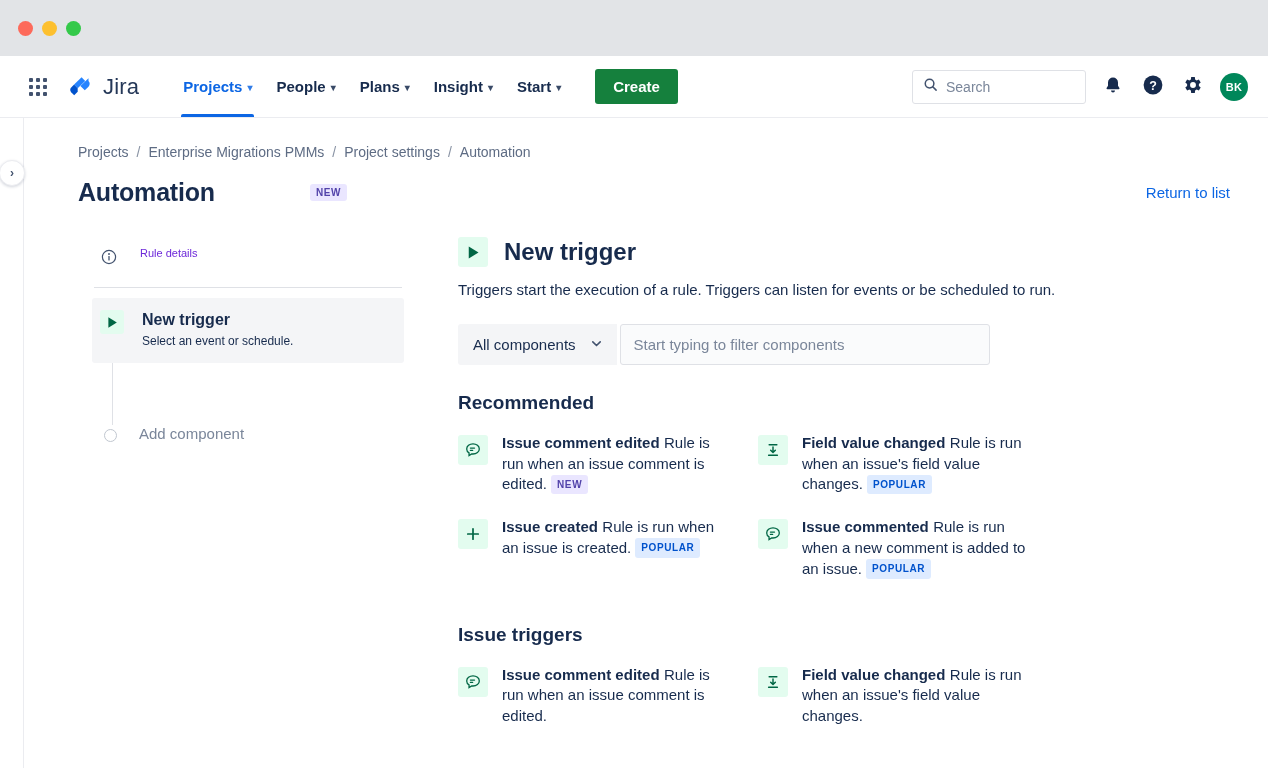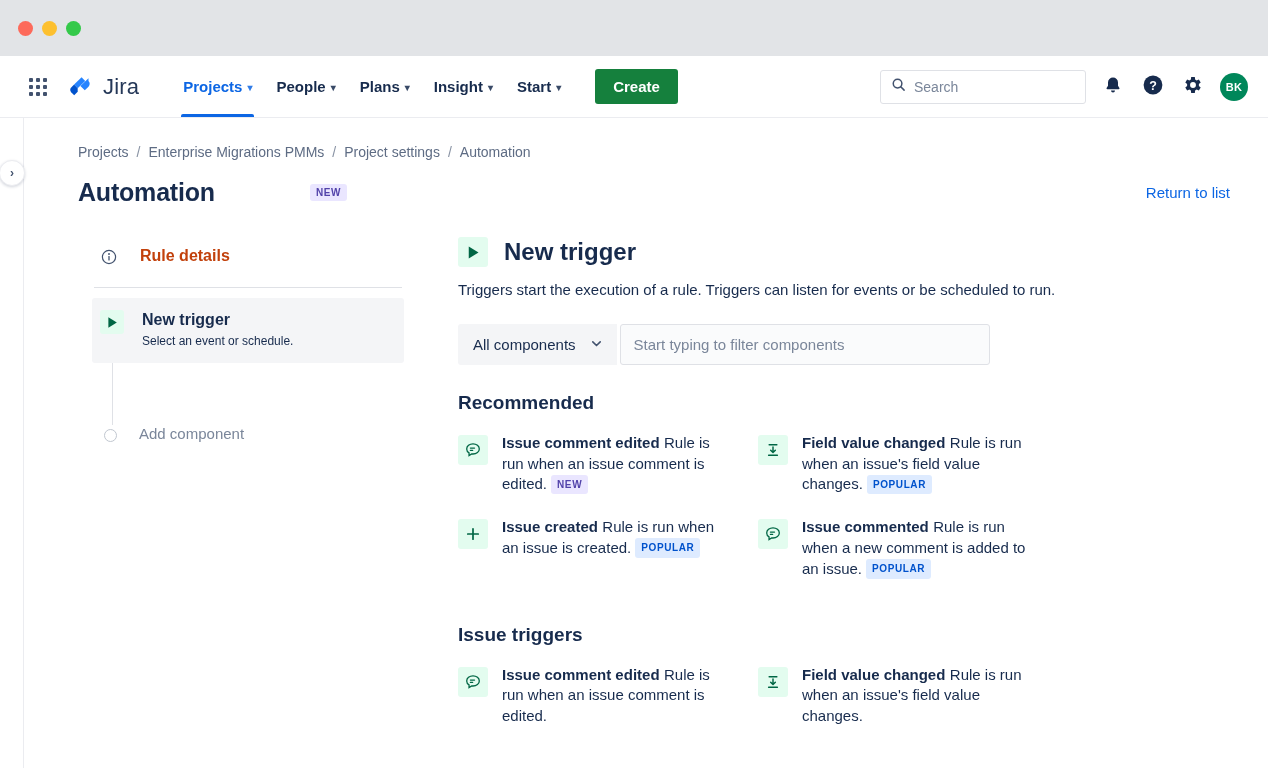--- a/index.html
+++ b/index.html
@@ -48,21 +48,21 @@
   }
   .caret { font-size: 10px; opacity: .85; transform: translateY(1px); }
 
   .create-btn {
     margin-left: 20px; background: #15803d; color: #fff; border: none; border-radius: 3px;
     font-family: inherit; font-size: 15px; font-weight: 600; padding: 9px 18px; cursor: pointer;
   }
 
   .nav-right { margin-left: auto; display: flex; align-items: center; gap: 14px; }
   .searchbox {
-    width: 206px; height: 34px; border: 1px solid #dfe1e6; border-radius: 3px;
+    width: 174px; height: 34px; border: 1px solid #dfe1e6; border-radius: 3px;
     display: flex; align-items: center; gap: 8px; padding: 0 10px; background: #fff;
   }
   .searchbox input {
     border: none; outline: none; font-family: inherit; font-size: 14px;
     color: #172b4d; background: transparent; width: 100%;
   }
   .searchbox input::placeholder { color: #7a869a; }
   .navicon { width: 26px; height: 26px; display: flex; align-items: center; justify-content: center; cursor: pointer; }
   .avatar {
     width: 28px; height: 28px; border-radius: 50%; background: #00875a; color: #fff;
@@ -102,21 +102,21 @@
     text-decoration: none;
   }
 
   
   .panes { display: flex; margin-top: 30px; }
   .rule-pane { width: 326px; flex: none; padding-left: 14px; }
 
   .rule-row { display: flex; align-items: flex-start; gap: 22px; padding: 10px 8px; border-radius: 3px; }
   .rule-row.detail { padding-bottom: 16px; }
   .rule-icon { width: 18px; display: flex; justify-content: center; padding-top: 2px; flex: none; }
-  .rule-text-title { font-size: 16px; color: #c2410c; font-weight: 700; }
+  .rule-text-title { font-size: 11px; color: #6d28d9; font-weight: 400; }
   .divider { height: 1px; background: #dfe1e6; margin: 6px 2px 10px 2px; }
 
   .trigger-card {
     display: flex; align-items: flex-start; gap: 18px;
     background: #f4f5f7; border-radius: 3px; padding: 12px 10px 14px 8px; cursor: pointer;
   }
   .trigger-play {
     width: 24px; height: 24px; background: #e3fcef; border-radius: 3px; flex: none;
     display: flex; align-items: center; justify-content: center;
   }

